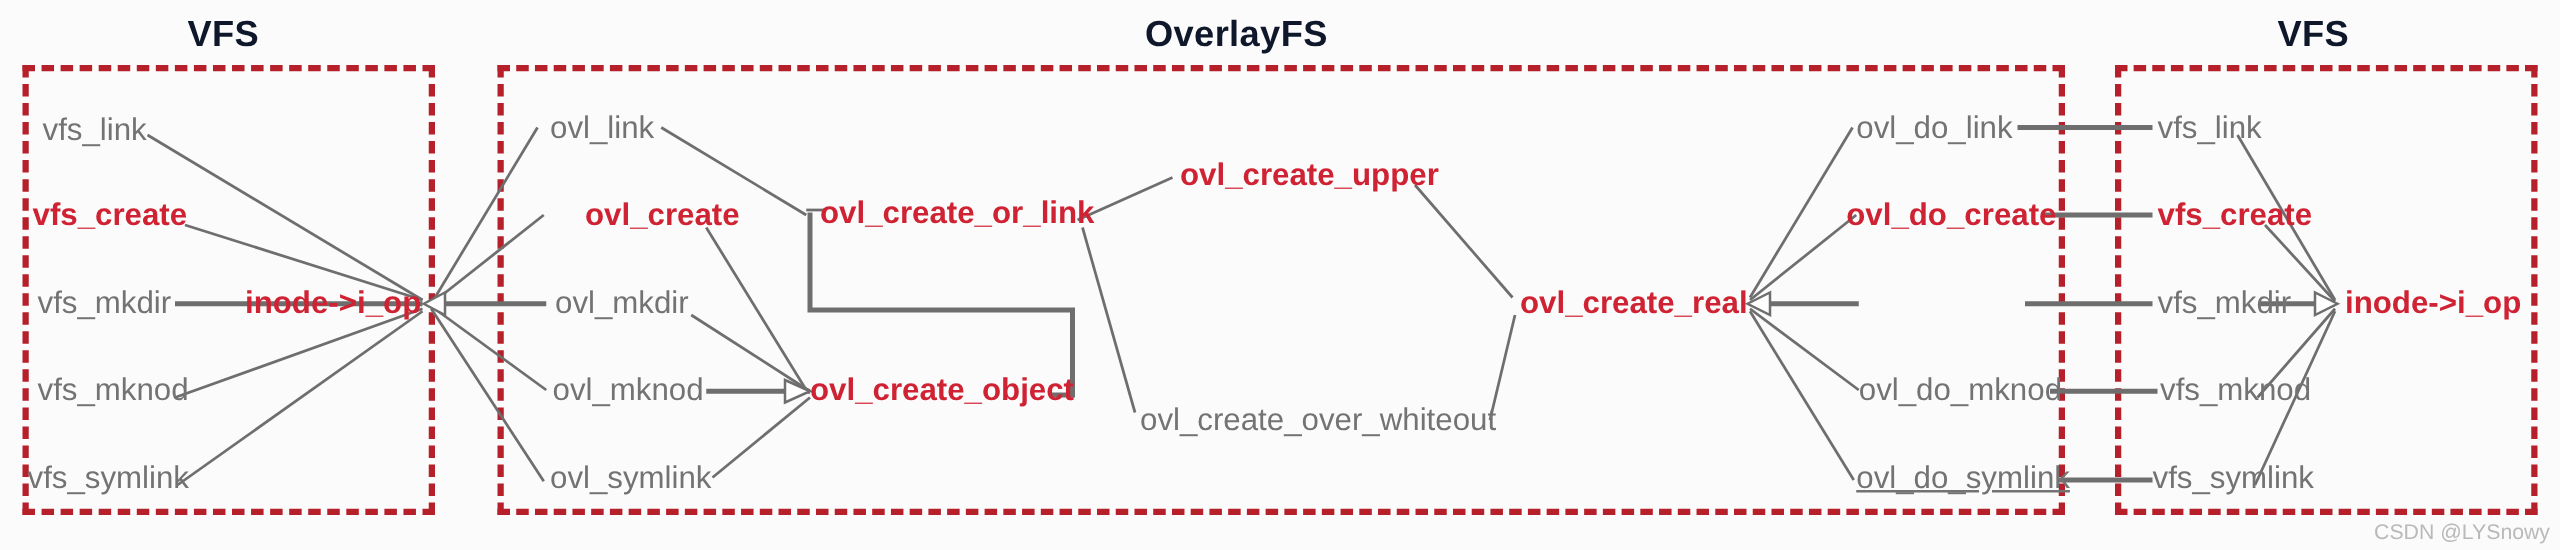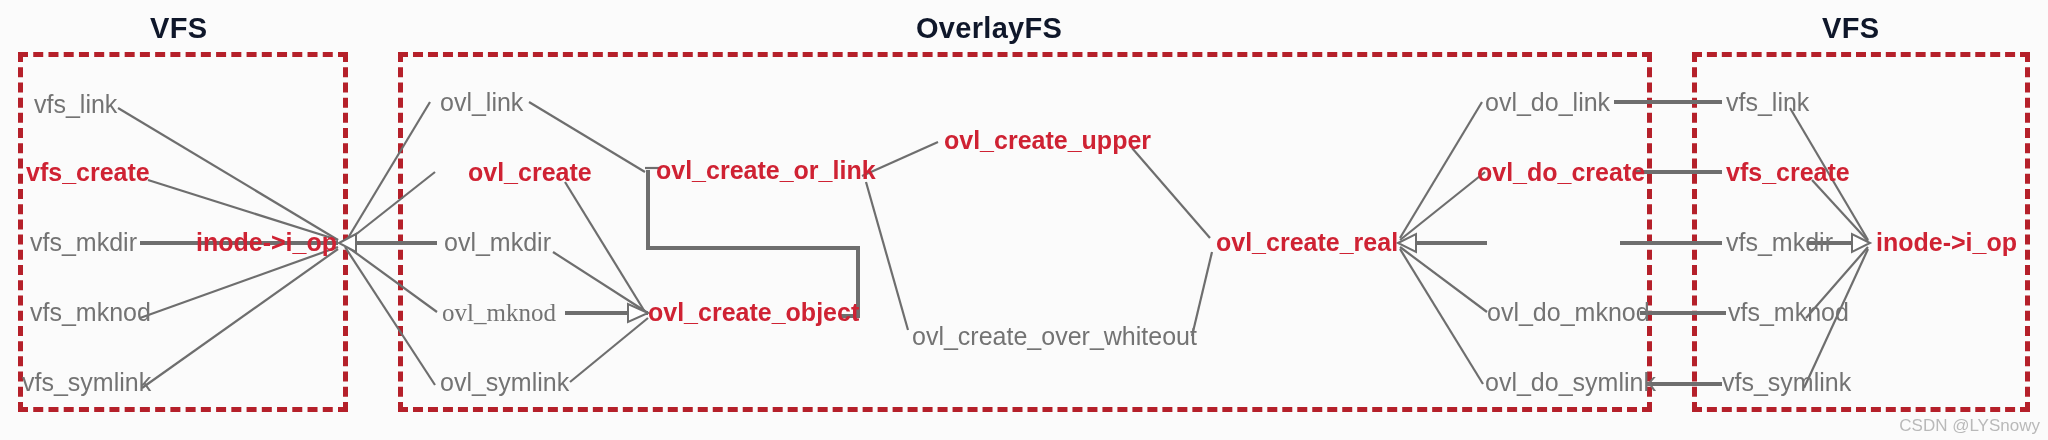--- a/index.html
+++ b/index.html
@@ -125,33 +125,33 @@
   <div class="node" style="left:34px;  top:92px;">vfs_link</div>
   <div class="node hl" style="left:26px;  top:160px;">vfs_create</div>
   <div class="node" style="left:30px;  top:230px;">vfs_mkdir</div>
   <div class="node" style="left:30px;  top:300px;">vfs_mknod</div>
   <div class="node" style="left:22px;  top:370px;">vfs_symlink</div>
   <div class="node hl" style="left:196px; top:230px;">inode-&gt;i_op</div>
 
   <div class="node" style="left:440px; top:90px;">ovl_link</div>
   <div class="node hl" style="left:440px; top:160px;margin-left:28px;">ovl_create</div>
   <div class="node" style="left:444px; top:230px;">ovl_mkdir</div>
-  <div class="node" style="left:442px; top:300px;font-family:Liberation Serif, serif;">ovl_mknod</div>
+  <div class="node" style="left:442px; top:300px;">ovl_mknod</div>
   <div class="node" style="left:440px; top:370px;">ovl_symlink</div>
 
   <div class="node hl" style="left:656px;  top:158px;">ovl_create_or_link</div>
   <div class="node hl" style="left:648px;  top:300px;">ovl_create_object</div>
   <div class="node hl" style="left:944px;  top:128px;">ovl_create_upper</div>
   <div class="node" style="left:912px;  top:324px;">ovl_create_over_whiteout</div>
   <div class="node hl" style="left:1216px; top:230px;">ovl_create_real</div>
 
   <div class="node" style="left:1485px; top:90px;">ovl_do_link</div>
   <div class="node hl" style="left:1477px; top:160px;">ovl_do_create</div>
   <div class="node" style="left:1487px; top:300px;">ovl_do_mknod</div>
-  <div class="node" style="left:1485px; top:370px;">ovl_do_symlink</div>
+  <div class="node" style="left:1485px; top:370px;text-decoration:underline;">ovl_do_symlink</div>
 
   <div class="node" style="left:1726px; top:90px;">vfs_link</div>
   <div class="node hl" style="left:1726px; top:160px;">vfs_create</div>
   <div class="node" style="left:1726px; top:230px;">vfs_mkdir</div>
   <div class="node" style="left:1728px; top:300px;">vfs_mknod</div>
   <div class="node" style="left:1722px; top:370px;">vfs_symlink</div>
   <div class="node hl" style="left:1876px; top:230px;">inode-&gt;i_op</div>
 
   <div class="watermark">CSDN @LYSnowy</div>
 

